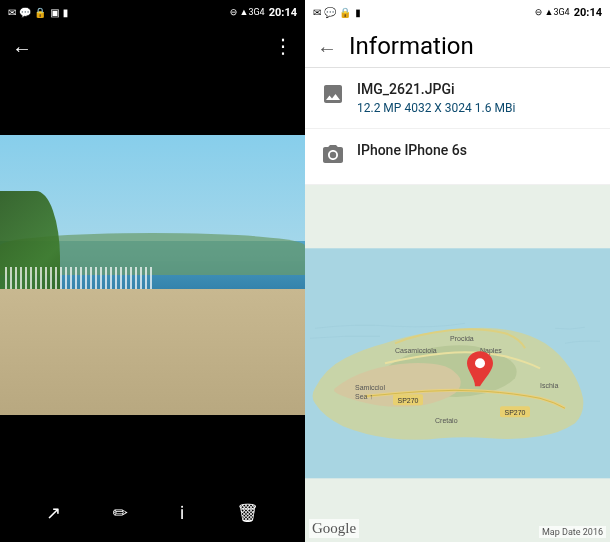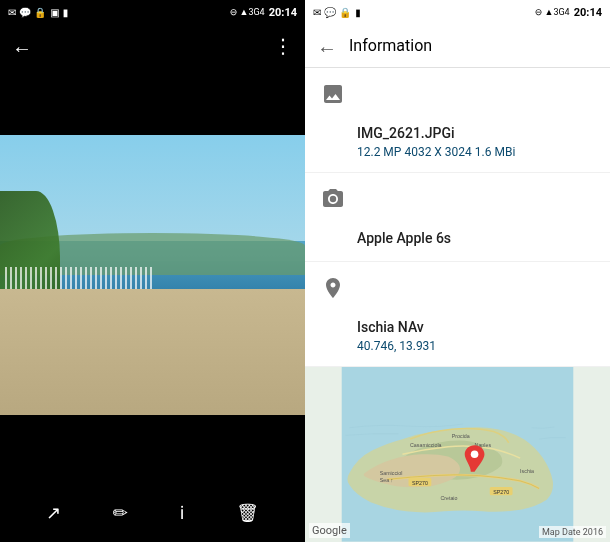--- a/index.html
+++ b/index.html
@@ -211,21 +211,21 @@
     }
 
     .back-icon {
       color: #555;
       font-size: 20px;
       cursor: pointer;
     }
 
     .page-title {
       color: #000;
-      font-size: 16px;
+      font-size: 24px;
       font-weight: 400;
     }
 
     .info-section {
       display: flex;
       align-items: flex-start;
       padding: 12px 16px;
       border-bottom: 1px solid #f0f0f0;
       gap: 12px;
     }
@@ -239,21 +239,20 @@
 
     .info-content {
       flex: 1;
     }
 
     .info-primary {
       color: #212121;
       font-size: 14px;
       font-weight: 500;
       line-height: 1.4;
-      margin-top: 44px;
     }
 
     .info-secondary {
       color: #0c4a6e;
       font-size: 12px;
       line-height: 1.4;
     }
 
     .map-container {
       flex: 1;
@@ -265,24 +264,25 @@
     
     .map-svg {
       width: 100%;
       height: 100%;
     }
 
     .map-attribution {
       position: absolute;
       bottom: 4px;
       left: 4px;
-      font-size: 11px;
+      font-size: 15px;
       color: #555;
       background: rgba(255,255,255,0.7);
       padding: 1px 3px;
+      font-family: Liberation Serif, serif;
     }
 
     .map-date {
       position: absolute;
       bottom: 4px;
       right: 4px;
       font-size: 9px;
       color: #555;
       background: rgba(255,255,255,0.7);
       padding: 1px 3px;
@@ -395,35 +395,24 @@
   </div>
 
   <div class="info-section">
     <span class="info-icon">
       <svg width="24" height="24" viewBox="0 0 24 24" fill="#757575">
         <circle cx="12" cy="12" r="3.2"></circle>
         <path d="M9 2L7.17 4H4c-1.1 0-2 .9-2 2v12c0 1.1.9 2 2 2h16c1.1 0 2-.9 2-2V6c0-1.1-.9-2-2-2h-3.17L15 2H9zm3 15c-2.76 0-5-2.24-5-5s2.24-5 5-5 5 2.24 5 5-2.24 5-5 5z"></path>
       </svg>
     </span>
     <div class="info-content">
-      <div class="info-primary">Apple Apple 6s</div>
-    </div>
-  </div>
-
-  <div class="info-section">
-    <span class="info-icon">
-      <svg width="24" height="24" viewBox="0 0 24 24" fill="#757575">
-        <path d="M12 2C8.13 2 5 5.13 5 9c0 5.25 7 13 7 13s7-7.75 7-13c0-3.87-3.13-7-7-7zm0 9.5c-1.38 0-2.5-1.12-2.5-2.5s1.12-2.5 2.5-2.5 2.5 1.12 2.5 2.5-1.12 2.5-2.5 2.5z"></path>
-      </svg>
-    </span>
-    <div class="info-content">
-      <div class="info-primary">Ischia NAv</div>
-      <div class="info-secondary">40.746, 13.931</div>
-    </div>
-  </div>
+      <div class="info-primary">IPhone IPhone 6s</div>
+    </div>
+  </div>
+
 
   <div class="map-container">
     <svg class="map-svg" viewBox="0 0 305 230" xmlns="http://www.w3.org/2000/svg">
 
       <rect width="305" height="230" fill="#a8d5e2"></rect>
 
       <path d="M10,140 Q20,120 40,110 Q60,100 80,95 Q100,88 120,85 Q145,82 165,80 Q185,78 205,82 Q225,86 240,95 Q255,105 265,120 Q275,135 278,150 Q280,165 270,175 Q255,185 235,188 Q210,192 185,190 Q160,188 135,190 Q110,193 85,190 Q60,187 38,178 Q18,168 10,155 Q5,148 10,140 Z" fill="#c8d4a8"></path>
 
       <path d="M80,120 Q100,105 125,100 Q150,95 170,98 Q190,102 205,112 Q215,120 210,130 Q200,140 180,145 Q160,150 140,148 Q115,145 95,138 Q78,132 80,120 Z" fill="#b8c898"></path>
 

